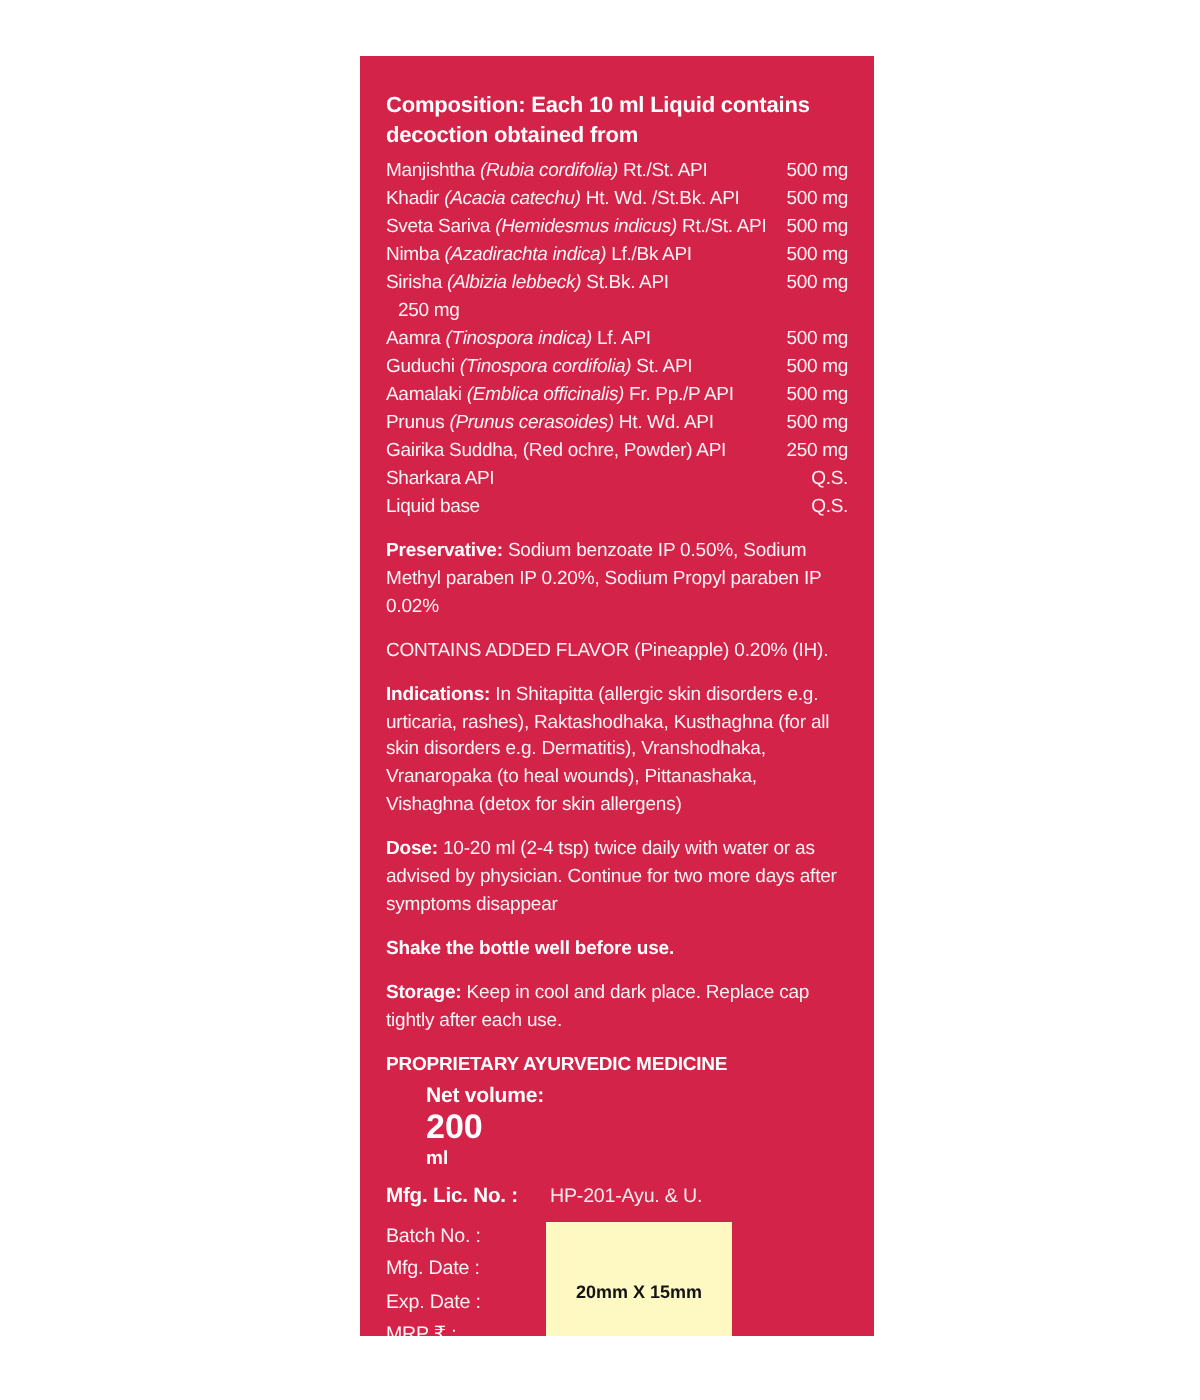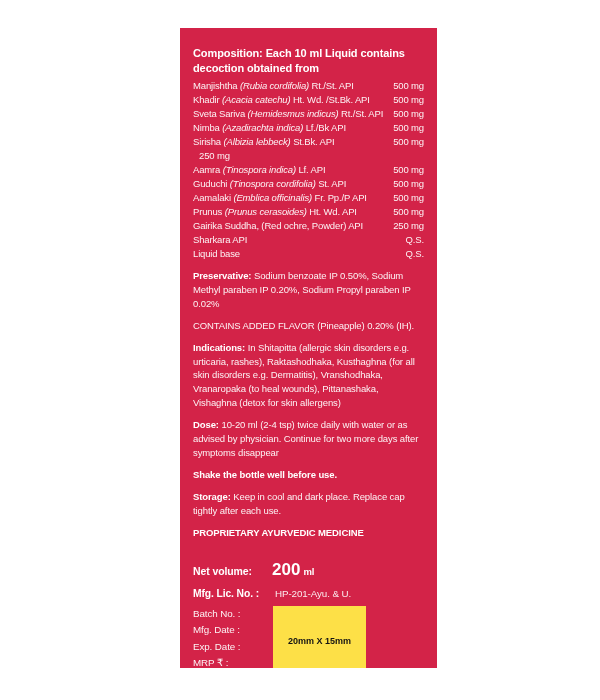--- a/index.html
+++ b/index.html
@@ -24,21 +24,21 @@
     white-space:nowrap; color:rgba(255,255,255,0.94);
   }
   .row .name i { font-style:italic; }
   .row .qty { margin-left:6px; flex:none; }
   .para {
     margin:8px 0 0 0; font-size:9.5px; line-height:13.9px;
     letter-spacing:-0.1px; color:rgba(255,255,255,0.94);
   }
   .para b { color:#ffffff;text-align:center; }
   .bold-line { font-weight:bold; color:#ffffff; }
-  .netvol { display:flex; align-items:baseline; margin-top:20px; }
+  .netvol { display:flex; align-items:baseline; margin-top:2px;flex-direction:column; }
   .netvol .nv-label { font-weight:bold; font-size:10.5px; letter-spacing:-0.1px; }
   .netvol .nv-value { font-weight:bold; font-size:17px; margin-left:20px; }
   .netvol .nv-unit  { font-weight:bold; font-size:9.5px; margin-left:3px; }
   .mfg { margin-top:8px; font-size:9.8px; letter-spacing:-0.1px; }
   .mfg b { font-size:10.3px; }
   .mfg .mfg-value { color:rgba(255,255,255,0.9); margin-left:16px; }
   .batch { display:flex; align-items:flex-start; margin-top:7px; }
   .batch .labels { width:80px; font-size:9.8px; line-height:16.5px;
                    letter-spacing:-0.1px; color:rgba(255,255,255,0.94); }
   .batch .labels .taxes { font-size:9.3px; line-height:12px; }
@@ -134,18 +134,18 @@
   </div>
 
   <div class="batch">
     <div class="labels">
       <div>Batch No. :</div>
       <div>Mfg. Date :</div>
       <div>Exp. Date :</div>
       <div>MRP ₹ :</div>
       <div class="taxes">(Incl. of all taxes)</div>
     </div>
-    <div class="dim-box" style="background: #fde047;">
+    <div class="dim-box" style="background: #fef9c3;">
       <span>20mm X 15mm</span>
     </div>
   </div>
 
 </div>
 
 </body></html>

